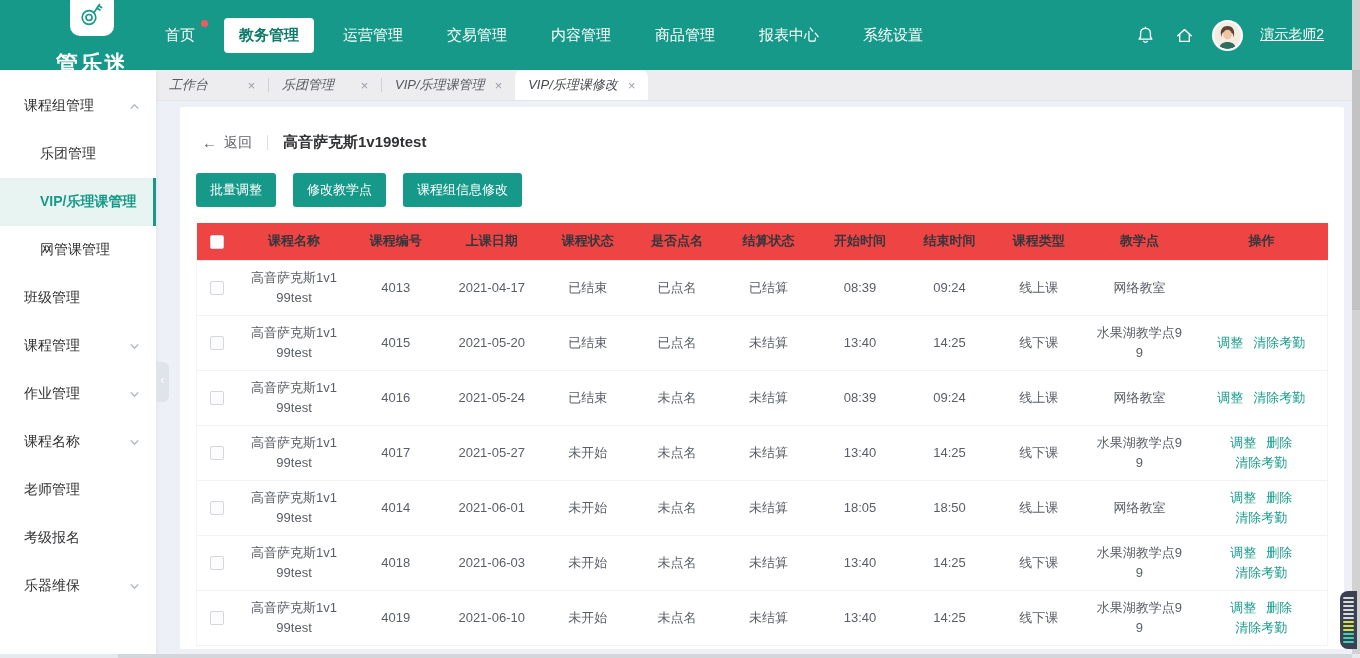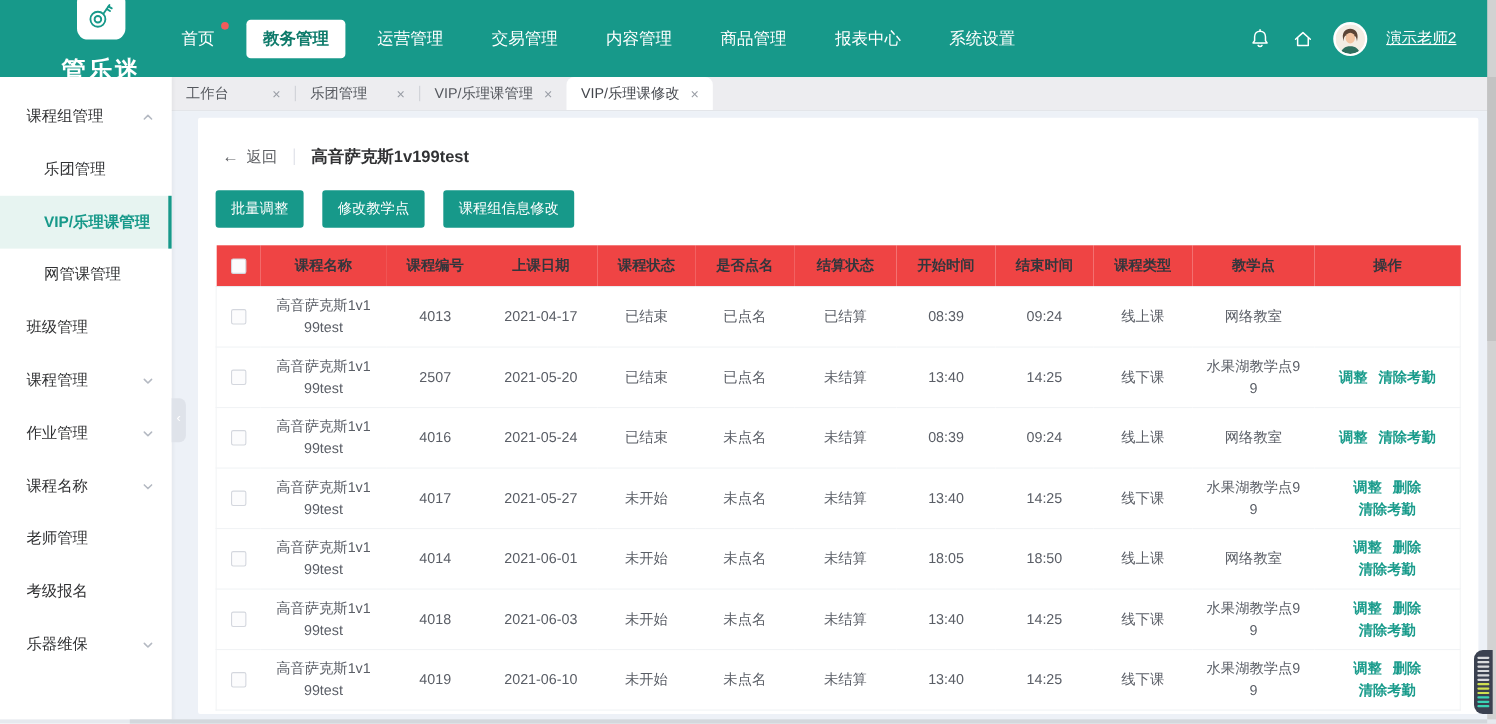--- a/index.html
+++ b/index.html
@@ -64,20 +64,21 @@
   .main { flex: 1; display: flex; flex-direction: column; min-width: 0; }
   
   .tabbar {
     height: 31px; background: #ededf0; display: flex; align-items: stretch;
     border-bottom: 1px solid #e3e5e9; flex: 0 0 auto; padding-right: 8px;
   }
   .tab {
     display: flex; align-items: center; justify-content: space-between; gap: 10px;
     min-width: 112px; padding: 0 13px; font-size: 13px; color: #55585e; cursor: pointer;
     white-space: nowrap;
+    font-style: italic;
   }
   .tab.active { background: #fff; border-radius: 7px 7px 0 0; color: #44474d; }
   .tab-close { color: #9a9ea6; font-size: 13px; cursor: pointer; }
   .tab-sep { width: 1px; height: 14px; background: #cfd1d6; align-self: center; }
   
   .content { flex: 1; background: #edf1f7; padding: 6px 16px 9px 24px; min-height: 0; }
   .card { background: #fff; height: 100%; overflow: hidden; border-radius: 2px; }
   .back-row { display: flex; align-items: center; margin: 26px 0 0 22px; }
   .back-link { display: flex; align-items: center; gap: 7px; color: #606266; font-size: 14px; cursor: pointer; }
   .back-arrow { font-size: 15px; }
@@ -97,21 +98,21 @@
     color: #33363c; text-align: center; border-bottom: 1px solid #e9ebee;
   }
   tbody td {
     height: 55px; font-size: 13px; color: #5a5e66; text-align: center;
     border-bottom: 1px solid #f1f3f5; line-height: 1.5; word-break: break-all;
     padding: 2px 6px; vertical-align: middle;
   }
   tbody td.name-cell { padding: 2px 13px; }
   tbody td.loc-cell { padding: 2px 12px; }
   tbody tr td:first-child { border-left: 1px solid #f3f4f6; }
-  tbody tr td:last-child { border-right: 1px solid #f3f4f6; font-weight: bold; }
+  tbody tr td:last-child { border-right: 1px solid #f3f4f6; }
   .cb {
     display: inline-block; width: 14px; height: 14px; border: 1px solid #d4d7de;
     border-radius: 2px; background: #fcfcfd; cursor: pointer; vertical-align: middle;
   }
   .action-link { color: #1a9c8c; cursor: pointer; margin: 0 5px; white-space: nowrap; font-size: 13px; }
   
   .v-scrollbar { position: absolute; right: 0; top: 0; width: 8px; height: 658px; background: #d2d2d2; z-index: 10; }
   .v-thumb { position: absolute; top: 70px; left: 0; width: 8px; height: 240px; background: #c3c3c3; }
   .h-scrollbar { position: absolute; left: 0; bottom: 0; width: 1360px; height: 4px; background: #e6e9ee; z-index: 10; }
   .h-thumb { position: absolute; left: 118px; top: 0; height: 4px; width: 1234px; background: #d3d7dc; }
@@ -324,21 +325,21 @@
                   <td>已结算</td>
                   <td>08:39</td>
                   <td>09:24</td>
                   <td>线上课</td>
                   <td class="loc-cell">网络教室</td>
                   <td></td>
                 </tr>
                 <tr>
                   <td><span class="cb"></span></td>
                   <td class="name-cell">高音萨克斯1v199test</td>
-                  <td>2507</td>
+                  <td>4015</td>
                   <td>2021-05-20</td>
                   <td>已结束</td>
                   <td>已点名</td>
                   <td>未结算</td>
                   <td>13:40</td>
                   <td>14:25</td>
                   <td>线下课</td>
                   <td class="loc-cell">水果湖教学点99</td>
                   <td><span class="action-link">调整</span><span class="action-link">清除考勤</span></td>
                 </tr>

